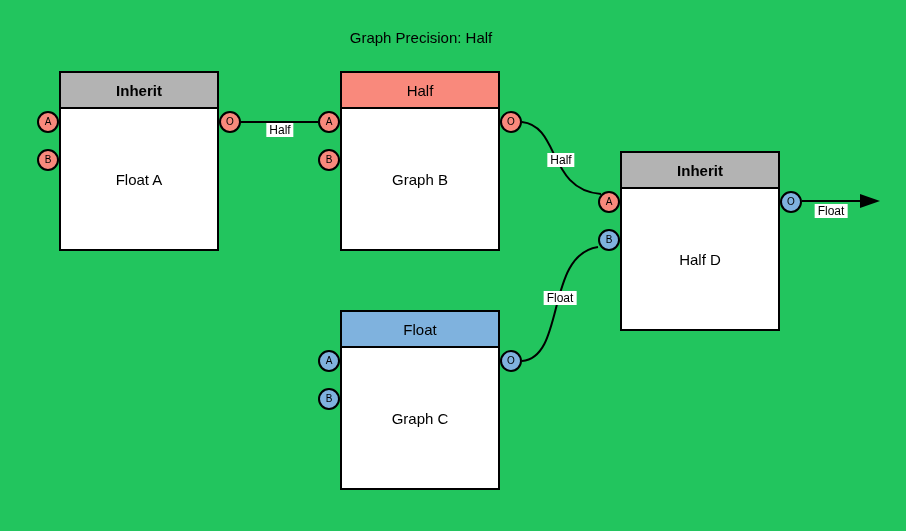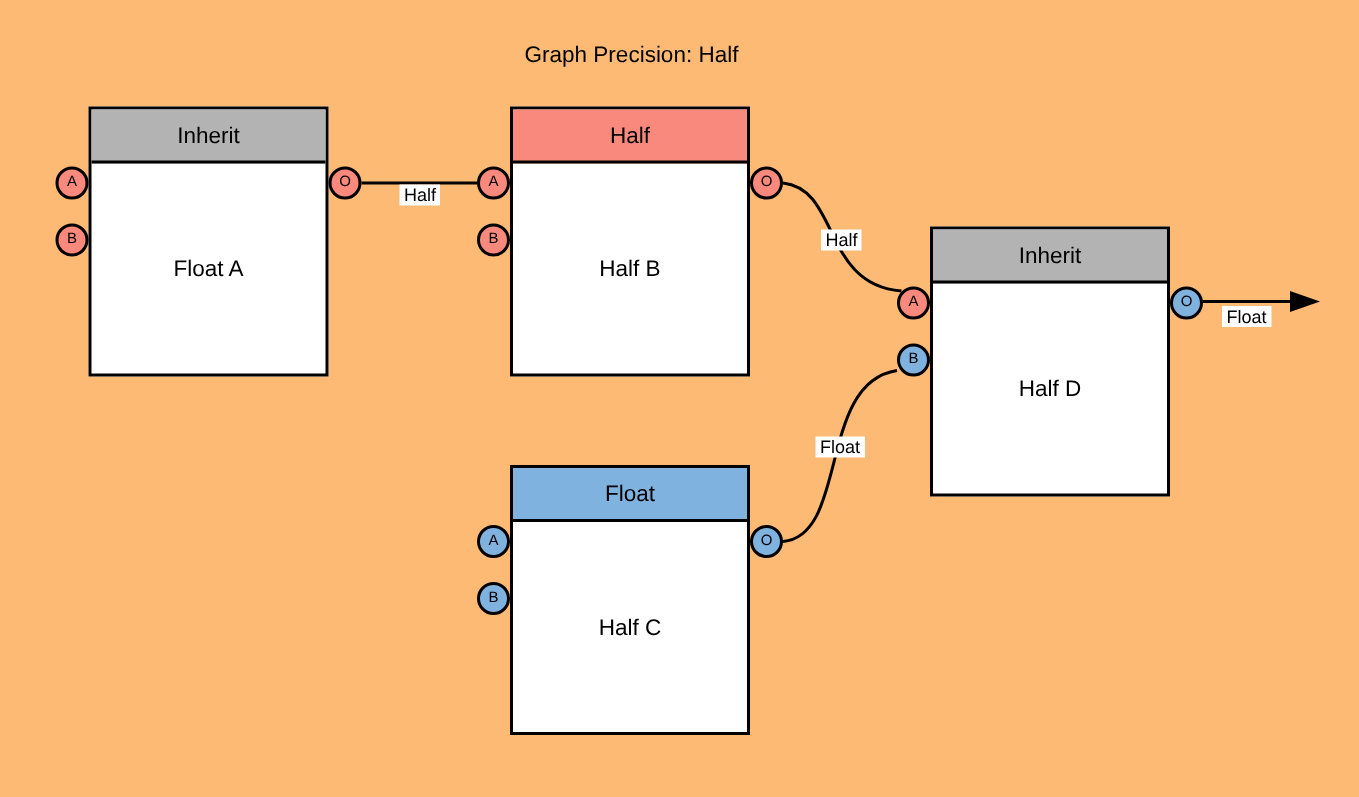--- a/index.html
+++ b/index.html
@@ -3,21 +3,21 @@
 <meta charset="utf-8">
 <style>
   * { box-sizing: border-box; margin: 0; padding: 0; }
   html, body { background: #ffffff; }
   body { font-family: "Liberation Sans", sans-serif; color: #000; }
 
   .canvas {
     position: relative;
     width: 906px;
     height: 531px;
-    background: #fdba74;
+    background: #22c55e;
     overflow: hidden;
     text-align: center;
   }
 
   .graph-title {
     position: absolute;
     left: 421px;
     top: 37px;
     transform: translate(-50%, -50%);
     font-size: 15px;
@@ -50,21 +50,21 @@
   .node-d { left: 620px; top: 151px; }
 
   .node-header {
     height: 36px;
     border-bottom: 2px solid #000;
     display: flex;
     align-items: center;
     justify-content: center;
     font-size: 15px;
   }
-  .hdr-gray   { background: #B3B3B3; }
+  .hdr-gray   { background: #B3B3B3; font-weight: bold; }
   .hdr-salmon { background: #F9897C; }
   .hdr-blue   { background: #7FB2DE; }
 
   .node-body {
     flex: 1;
     display: flex;
     align-items: center;
     justify-content: center;
     font-size: 15px;
   }
@@ -120,29 +120,29 @@
   <div class="node node-a">
     <div class="node-header hdr-gray">Inherit</div>
     <div class="node-body">Float A</div>
     <div class="port port-a pc-red">A</div>
     <div class="port port-b pc-red">B</div>
     <div class="port port-o pc-red">O</div>
   </div>
 
   <div class="node node-b">
     <div class="node-header hdr-salmon">Half</div>
-    <div class="node-body">Half B</div>
+    <div class="node-body">Graph B</div>
     <div class="port port-a pc-red">A</div>
     <div class="port port-b pc-red">B</div>
     <div class="port port-o pc-red">O</div>
   </div>
 
   <div class="node node-c">
     <div class="node-header hdr-blue">Float</div>
-    <div class="node-body">Half C</div>
+    <div class="node-body">Graph C</div>
     <div class="port port-a pc-blue">A</div>
     <div class="port port-b pc-blue">B</div>
     <div class="port port-o pc-blue">O</div>
   </div>
 
   <div class="node node-d">
     <div class="node-header hdr-gray">Inherit</div>
     <div class="node-body">Half D</div>
     <div class="port port-a pc-red">A</div>
     <div class="port port-b pc-blue">B</div>

